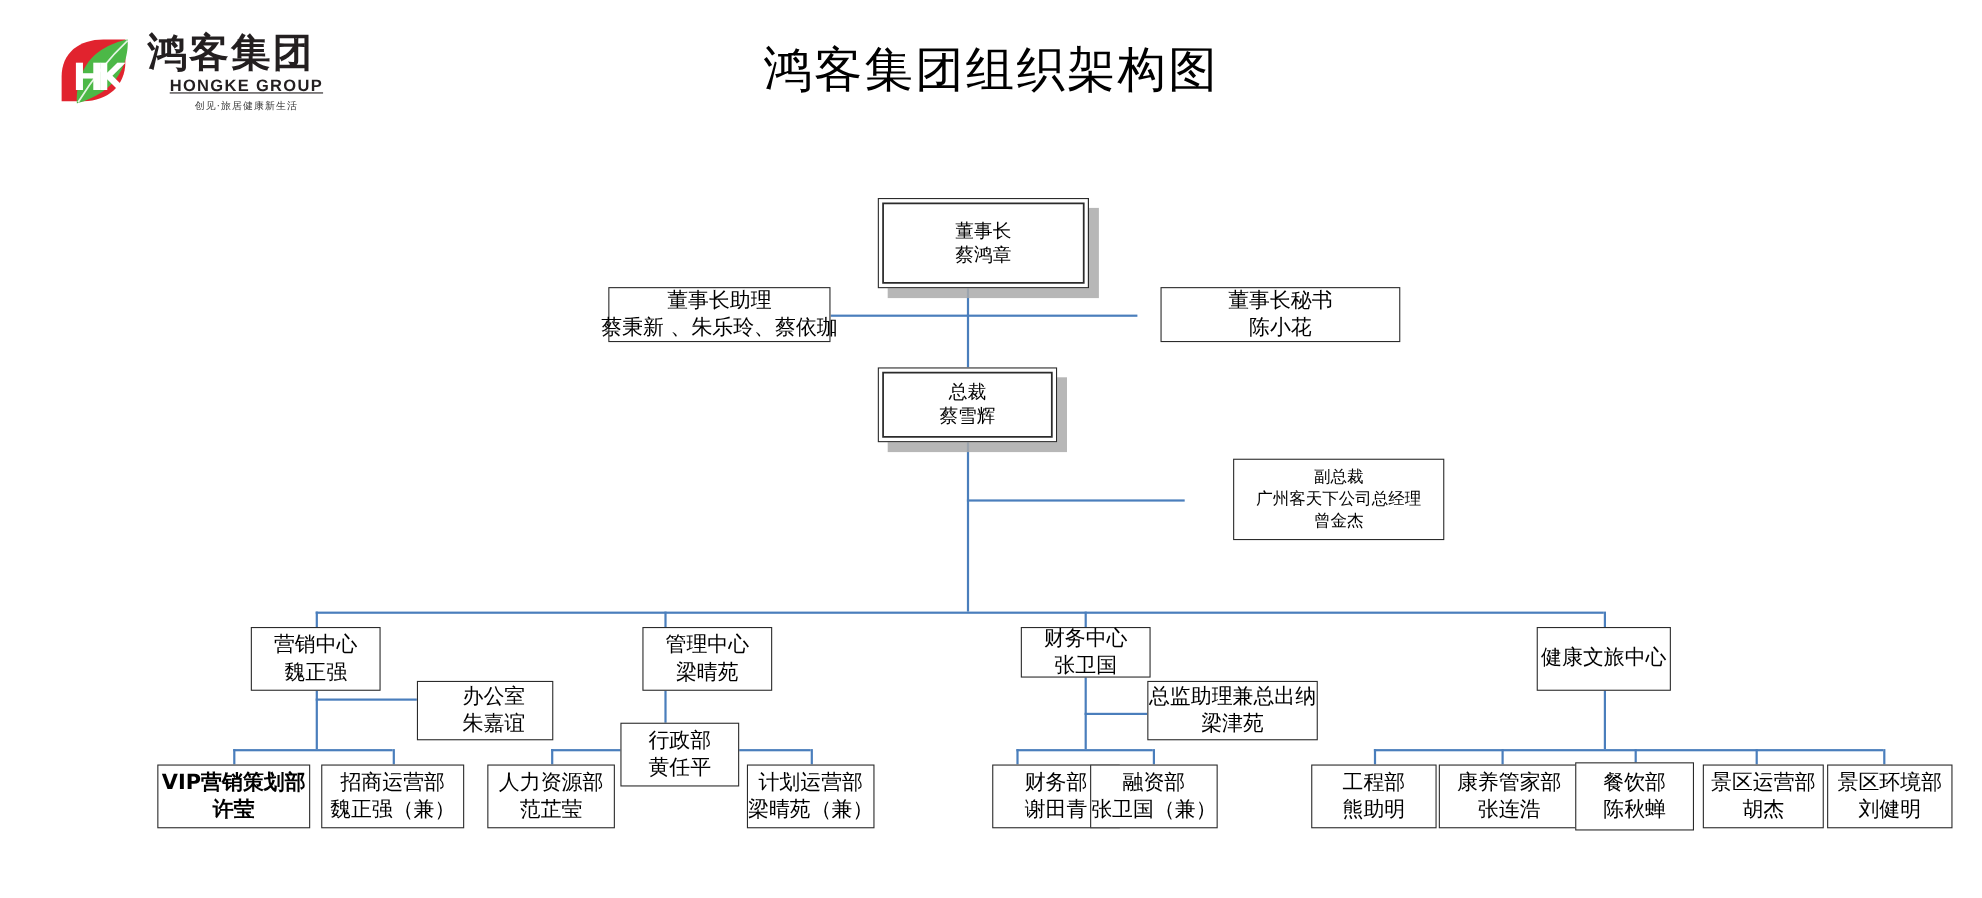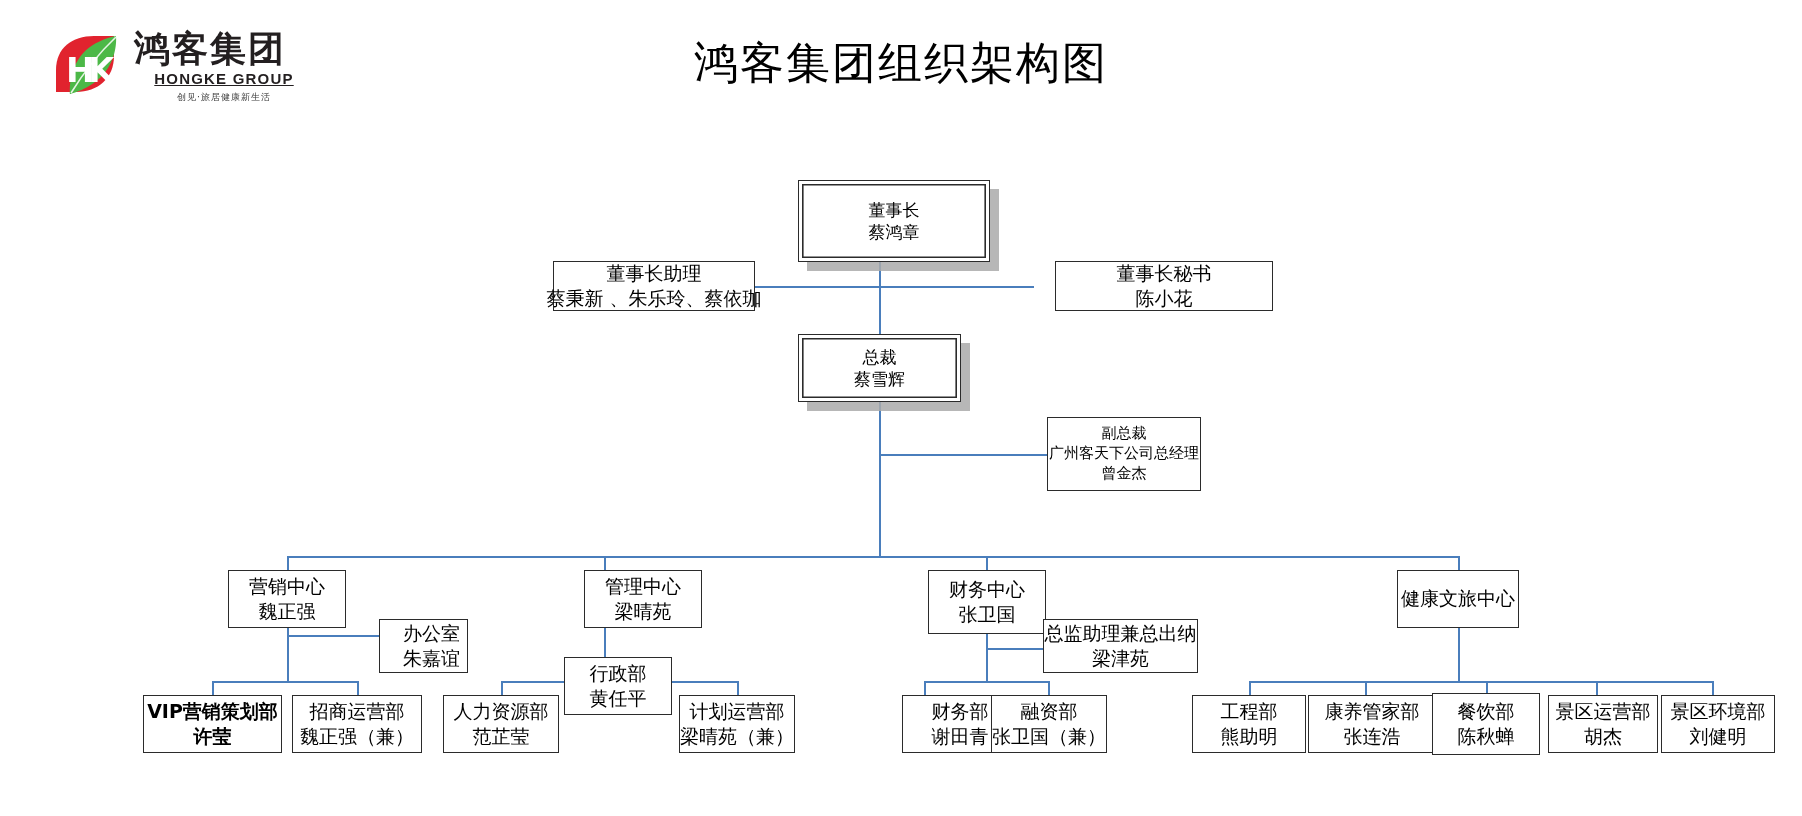--- a/index.html
+++ b/index.html
@@ -143,42 +143,42 @@
   <div class="bx" style="left:1034px;top:261px;width:218px;height:50px;margin-left:21px;">
     <span class="l">董事长秘书</span>
     <span class="l">陈小花</span>
   </div>
 
   <div class="bx dbl" style="left:798px;top:334px;width:163px;height:68px;">
     <span class="l">总裁</span>
     <span class="l">蔡雪辉</span>
   </div>
 
-  <div class="bx small" style="left:1047px;top:417px;width:154px;height:74px;">
+  <div class="bx small" style="left:1121px;top:417px;width:192px;height:74px;">
     <span class="l">副总裁</span>
     <span class="l">广州客天下公司总经理</span>
     <span class="l">曾金杰</span>
   </div>
 
   <div class="bx" style="left:228px;top:570px;width:118px;height:58px;">
     <span class="l">营销中心</span>
     <span class="l">魏正强</span>
   </div>
 
-  <div class="bx" style="left:379px;top:619px;width:89px;height:54px;padding-left:16px;">
+  <div class="bx" style="left:379px;top:619px;width:124px;height:54px;padding-left:16px;">
     <span class="l">办公室</span>
     <span class="l">朱嘉谊</span>
   </div>
 
   <div class="bx" style="left:545px;top:570px;width:118px;height:58px;margin-left:39px;">
     <span class="l">管理中心</span>
     <span class="l">梁晴苑</span>
   </div>
 
-  <div class="bx" style="left:928px;top:570px;width:118px;height:64px;">
+  <div class="bx" style="left:928px;top:570px;width:118px;height:46px;">
     <span class="l">财务中心</span>
     <span class="l">张卫国</span>
   </div>
 
   <div class="bx" style="left:1043px;top:619px;width:155px;height:54px;">
     <span class="l">总监助理兼总出纳</span>
     <span class="l">梁津苑</span>
   </div>
 
   <div class="bx" style="left:1397px;top:570px;width:122px;height:58px;">

